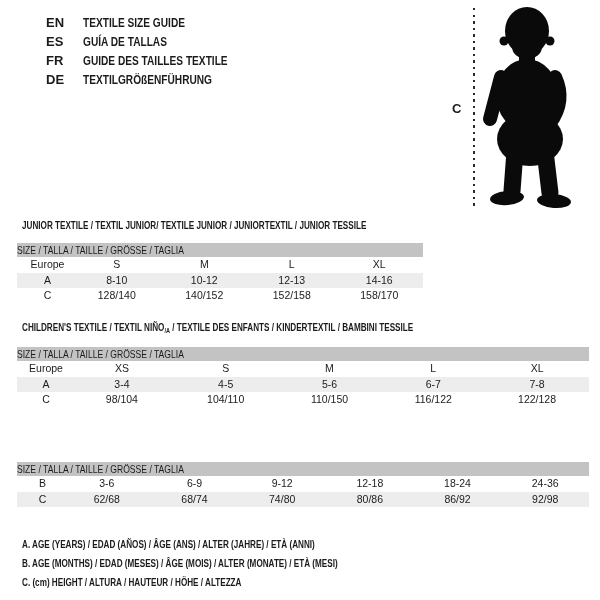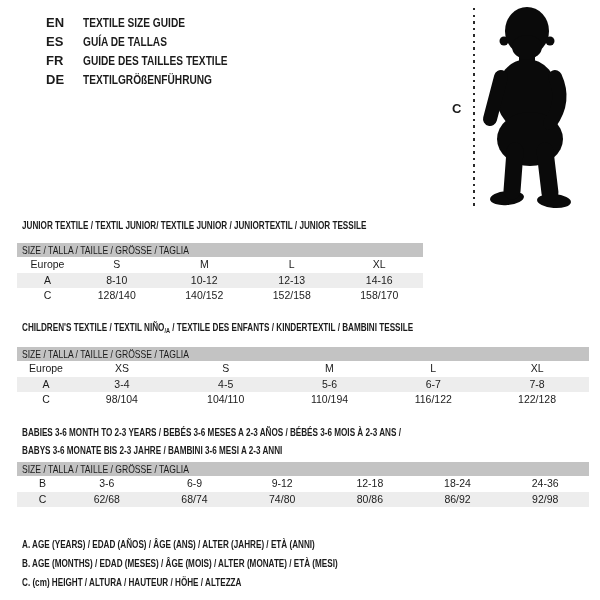--- a/index.html
+++ b/index.html
@@ -26,21 +26,21 @@
   .title-junior{top:216px;}
   .title-children{top:318px;}
   .title-babies{top:423px;}
   .sub{font-size:7.5px;vertical-align:-2px;}
 
   
   .tbl{position:absolute;left:17px;font-size:10.5px;}
   .t1{top:243px;width:406px;}
   .t2{top:347px;width:572px;}
   .t3{top:462px;width:572px;}
-  .size-bar{height:14px;line-height:14px;background:#c3c3c3;padding-left:5px;font-size:11px;}
+  .size-bar{height:14px;line-height:14px;background:#c3c3c3;font-size:11px;}
   .trow{display:flex;height:15.5px;line-height:15.5px;}
   .shaded{background:#ededed;}
   .tlabel{padding-left:5px;text-align:center;}
   .t1 .tlabel{width:51px;}
   .t2 .tlabel{width:48px;}
   .t3 .tlabel{width:41px;}
   .tcell{flex:1;text-align:center;}
 
   
   .legend{position:absolute;left:22px;top:535px;text-decoration:underline;}
@@ -138,30 +138,26 @@
       <span class="tcell">3-4</span>
       <span class="tcell">4-5</span>
       <span class="tcell">5-6</span>
       <span class="tcell">6-7</span>
       <span class="tcell">7-8</span>
     </div>
     <div class="trow">
       <span class="tlabel">C</span>
       <span class="tcell">98/104</span>
       <span class="tcell">104/110</span>
-      <span class="tcell">110/194</span>
+      <span class="tcell">110/150</span>
       <span class="tcell">116/122</span>
       <span class="tcell">122/128</span>
     </div>
   </div>
 
-  <div class="sec-title title-babies">
-    <div><span class="cond74">BABIES 3-6 MONTH TO 2-3 YEARS / BEBÉS 3-6 MESES A 2-3 AÑOS / BÉBÉS 3-6 MOIS À 2-3 ANS /</span></div>
-    <div><span class="cond74">BABYS 3-6 MONATE BIS 2-3 JAHRE / BAMBINI 3-6 MESI A 2-3 ANNI</span></div>
-  </div>
   <div class="tbl t3">
     <div class="size-bar">
       <span class="cond">SIZE / TALLA / TAILLE / GRÖSSE / TAGLIA</span>
     </div>
     <div class="trow">
       <span class="tlabel">B</span>
       <span class="tcell">3-6</span>
       <span class="tcell">6-9</span>
       <span class="tcell">9-12</span>
       <span class="tcell">12-18</span>

